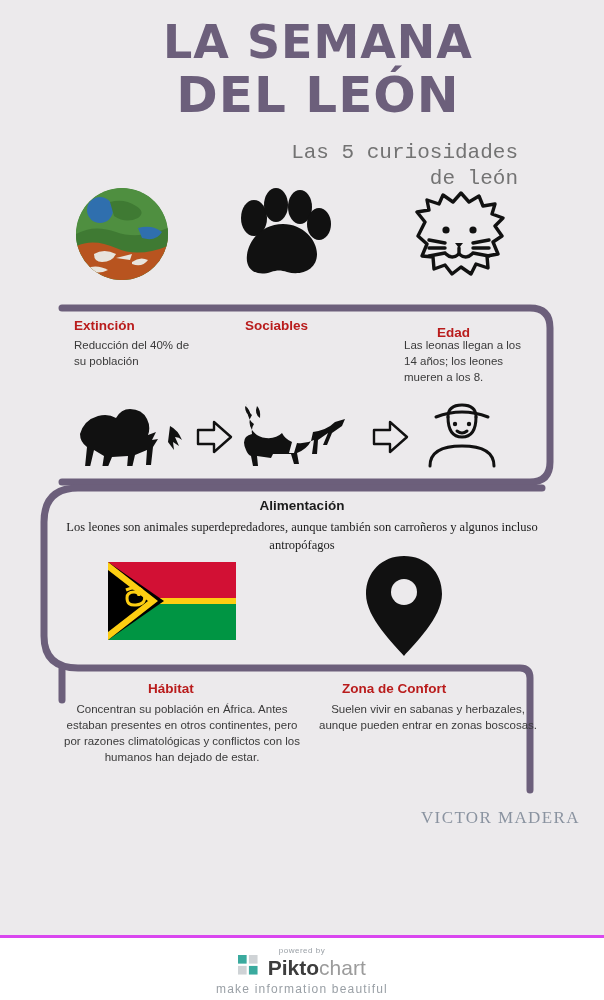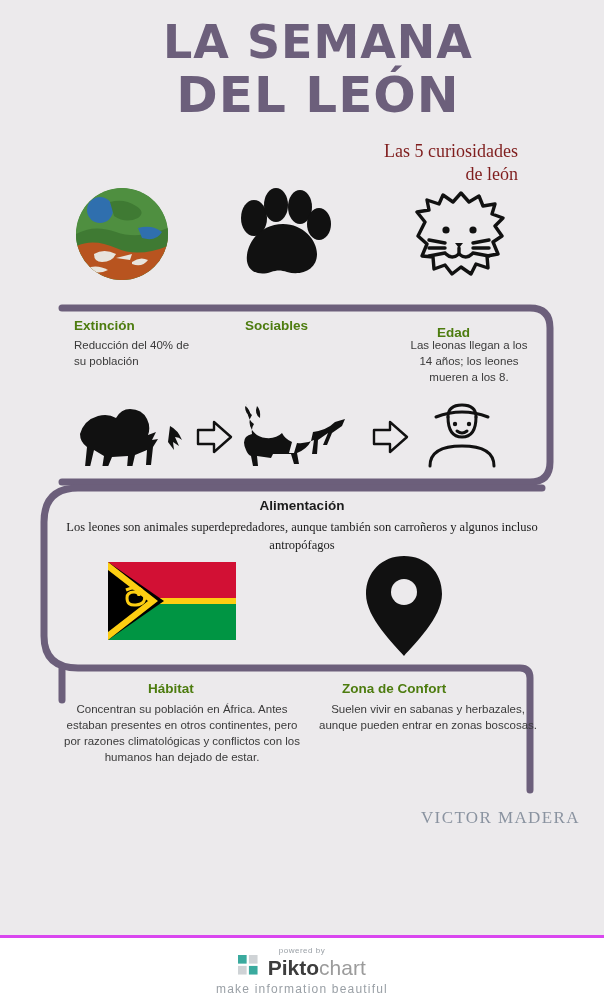--- a/index.html
+++ b/index.html
@@ -39,24 +39,24 @@
   }
   .title-line.l1 { font-size: 46px; }
   .title-line.l2 { font-size: 50px; }
 
   .subtitle {
     position: absolute;
     top: 140px;
     right: 86px;
     width: 320px;
     text-align: right;
-    color: #7f1d1d;
-    font-size: 18px;
+    color: #737373;
+    font-size: 21px;
     line-height: 1.25;
-    font-family: Liberation Serif, serif;
+    font-family: Liberation Mono, monospace;
   }
 
   
   .top-icons {
     position: absolute;
     top: 188px;
     left: 0;
     width: 604px;
     height: 100px;
   }
@@ -93,37 +93,37 @@
     width: 604px;
     height: 1000px;
     pointer-events: none;
   }
 
   
   .col-heading {
     position: absolute;
     font-weight: bold;
     font-size: 13.5px;
-    color: #4d7c0f;
+    color: #b91c1c;
     font-family: "Liberation Sans", sans-serif;
   }
   .col-text {
     position: absolute;
     font-size: 11.5px;
     color: #3a3a3a;
     line-height: 1.38;
     font-family: "Liberation Sans", sans-serif;
   }
 
   #h-extincion { left: 74px; top: 318px; }
   #t-extincion { left: 74px; top: 338px; width: 120px; }
   #h-sociables { left: 245px; top: 318px; }
   #t-sociables { left: 245px; top: 338px; width: 110px; }
   #h-edad { left: 437px; top: 325px; }
-  #t-edad { left: 404px; top: 338px; width: 130px; text-align: center; }
+  #t-edad { left: 404px; top: 338px; width: 130px; }
 
   
   .pic-lion {
     position: absolute;
     left: 74px;
     top: 404px;
     width: 112px;
     height: 62px;
   }
   .arrow1 {

